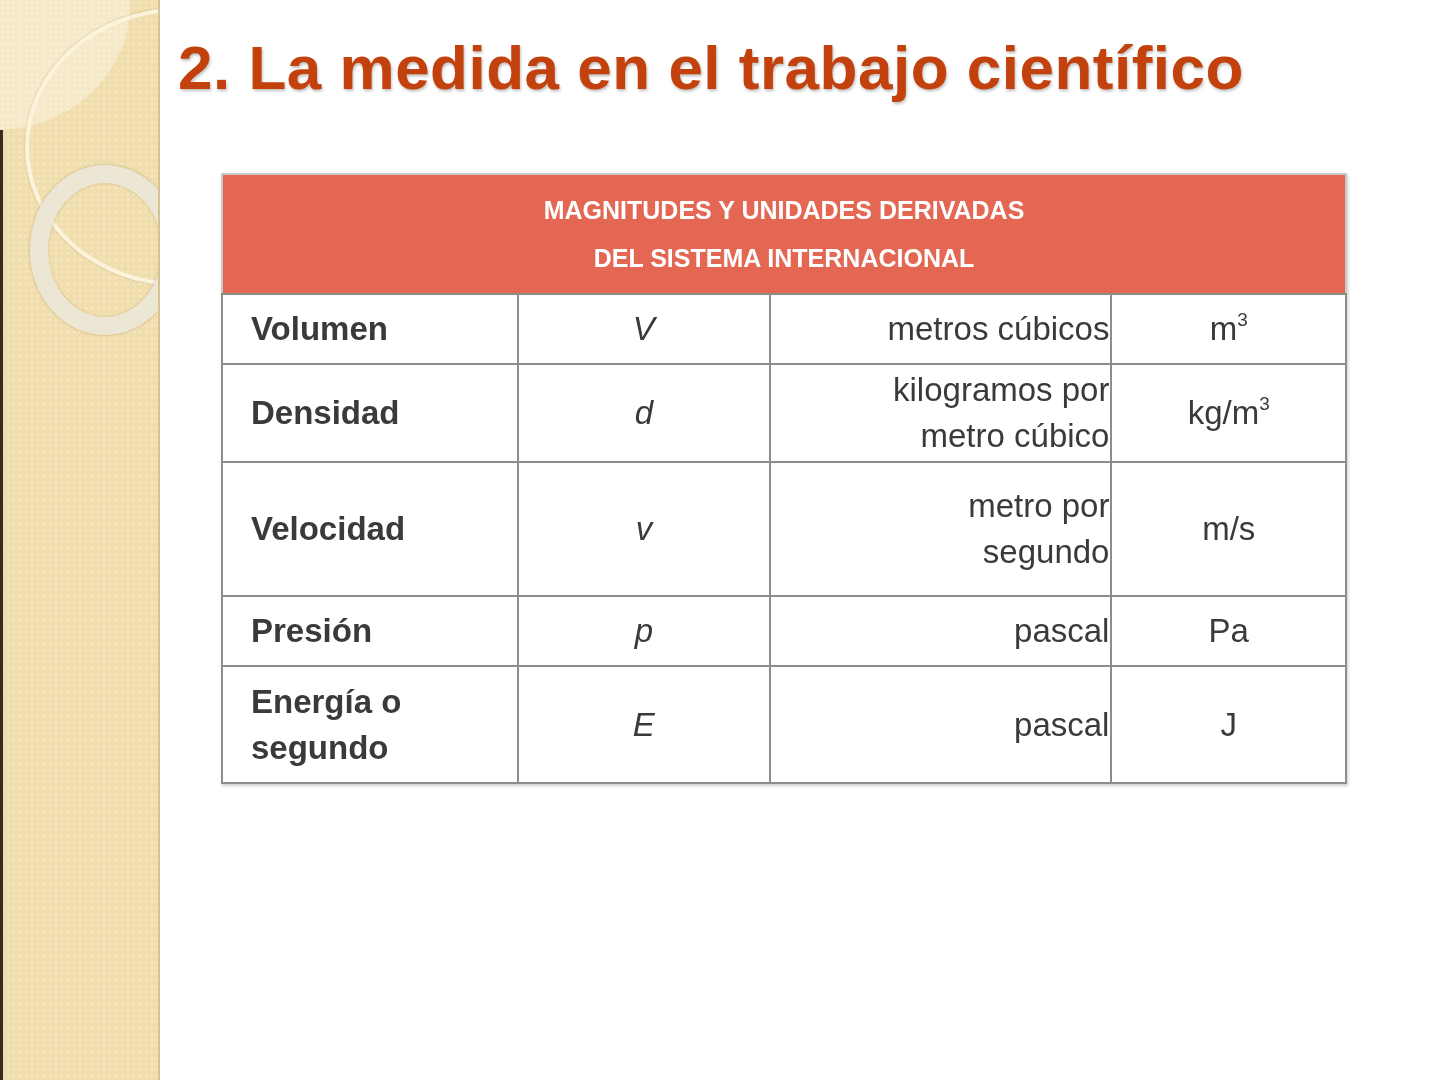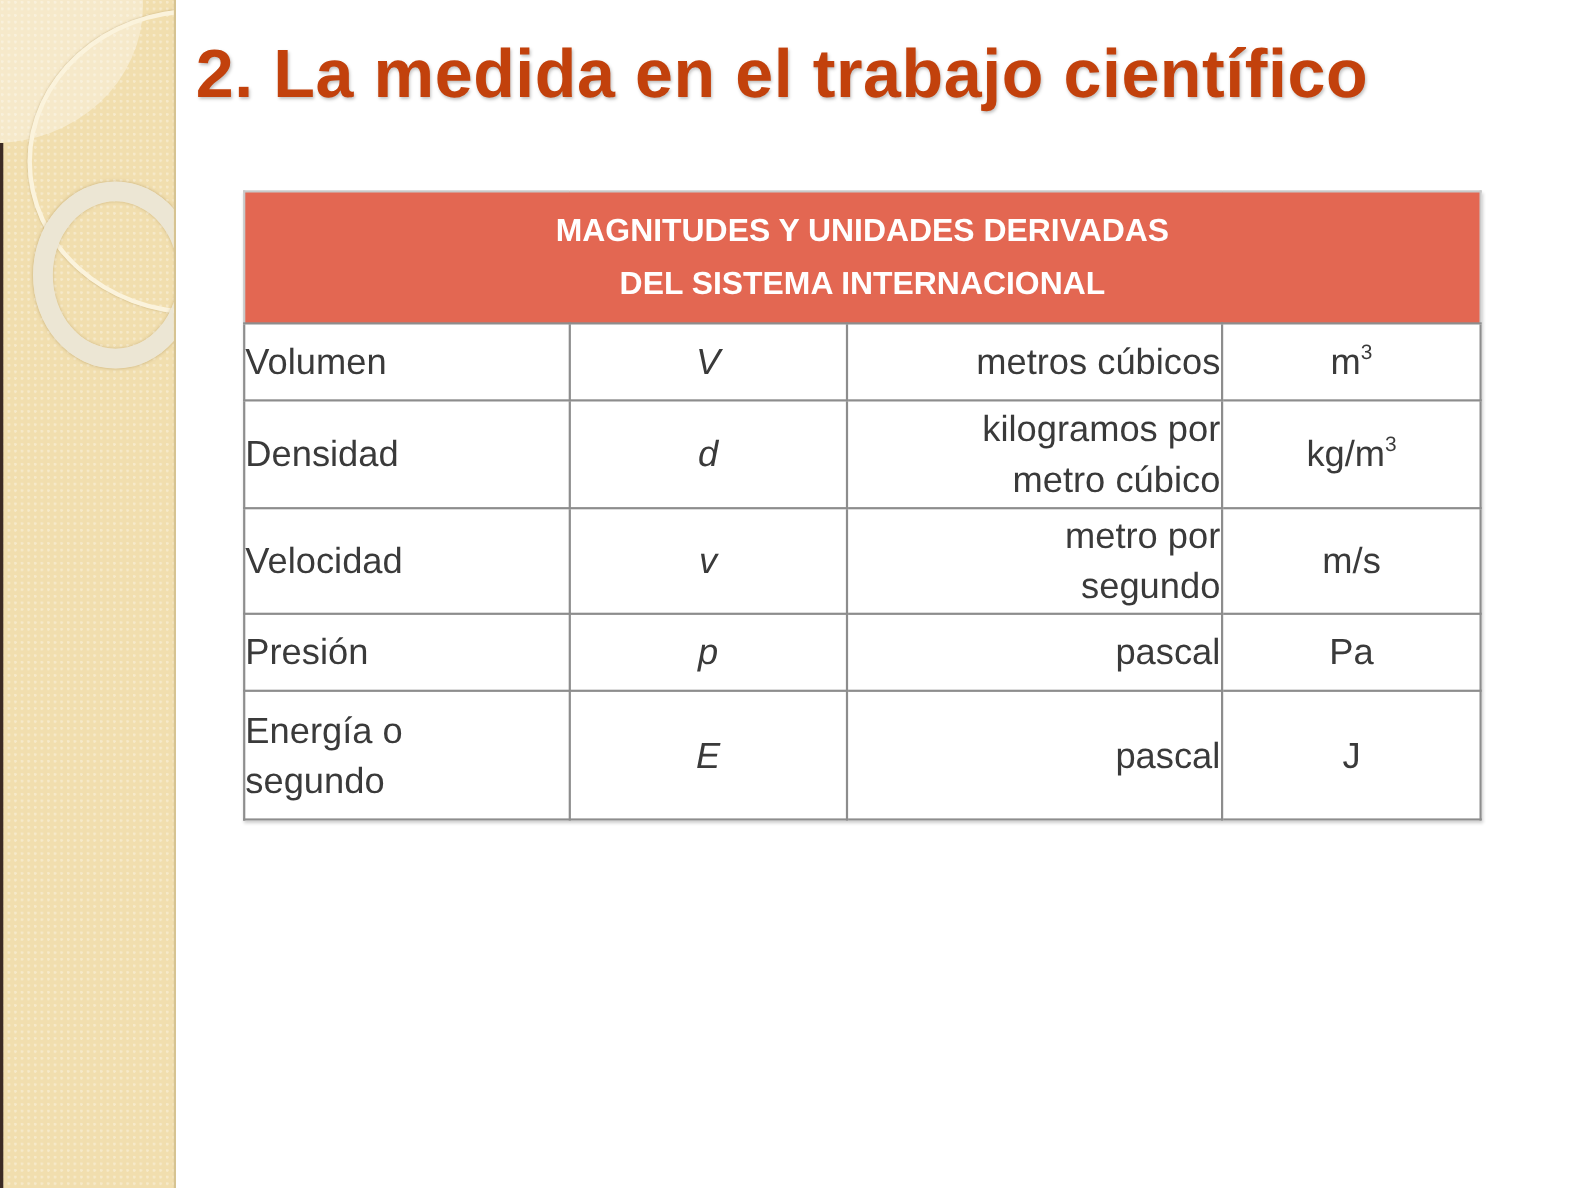--- a/index.html
+++ b/index.html
@@ -42,29 +42,29 @@
     white-space: nowrap;
   }
   table.si {
     position: absolute; left: 221px; top: 173px; width: 1126px;
     border-collapse: collapse; color: #3a3a3a;
     box-shadow: 1px 2px 3px rgba(0,0,0,0.2);
   }
   table.si td, table.si th { border: 2px solid #8d8d8d; }
   .caption-cell {
     background: #e36752; color: #ffffff; font-weight: bold;
-    font-size: 29px; line-height: 48px; height: 116px; text-align: center;
+    font-size: 25px; line-height: 48px; height: 116px; text-align: center;
     border-color: #c9c9c9 #c9c9c9 #8d8d8d #c9c9c9 !important;
   }
   .head-cell {
     background: #f2bdaa; font-weight: normal; font-size: 33px; line-height: 48px;
     height: 114px; text-align: center; color: #333;
   }
   td { font-size: 33px; line-height: 46px; background: #ffffff; }
-  td.mag { text-align: left; padding: 0 0; }
+  td.mag { text-align: left; padding: 0 28px; font-weight: bold; }
   td.sym { text-align: center; font-style: italic; }
   td.uni { text-align: right; }
   td.usym { text-align: center; border-radius: 17px; }
   sup { font-size: 19px; vertical-align: 14px; line-height: 0; }
   .line { display: block; }
 </style>
 </head>
 <body>
 
 <div class="sidebar">
@@ -101,21 +101,21 @@
   <tr style="height:98px">
     <td class="mag"><span>Densidad</span></td>
     <td class="sym"><span>d</span></td>
     <td class="uni">
       <span class="line">kilogramos por</span>
       <span class="line">metro cúbico</span>
     </td>
     <td class="usym"><span>kg/m</span><sup>3</sup></td>
   </tr>
 
-  <tr style="height:96px">
+  <tr style="height:134px">
     <td class="mag"><span>Velocidad</span></td>
     <td class="sym"><span>v</span></td>
     <td class="uni">
       <span class="line">metro por</span>
       <span class="line">segundo</span>
     </td>
     <td class="usym"><span>m/s</span></td>
   </tr>
 
 

